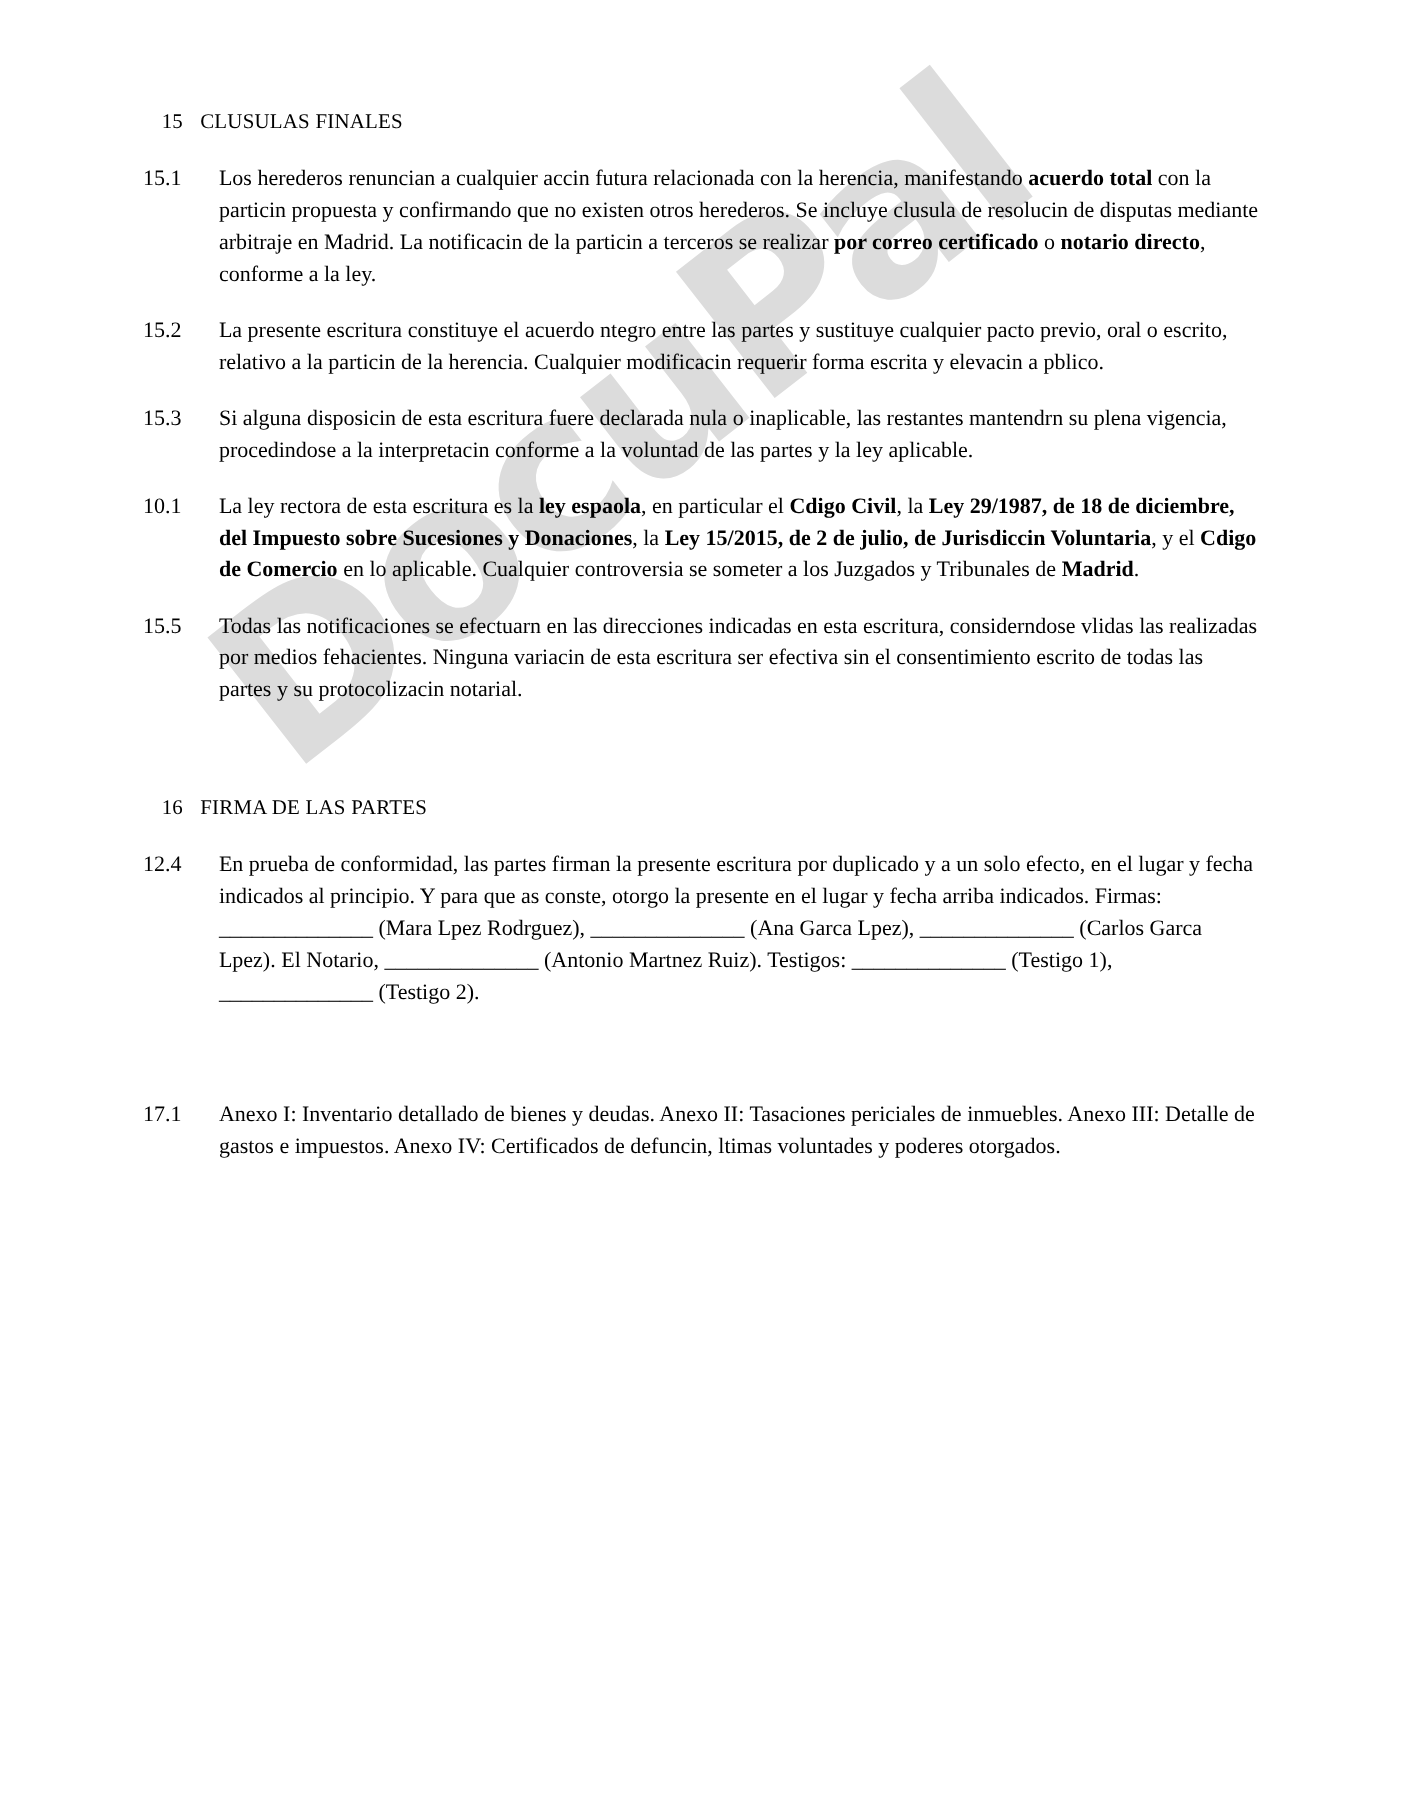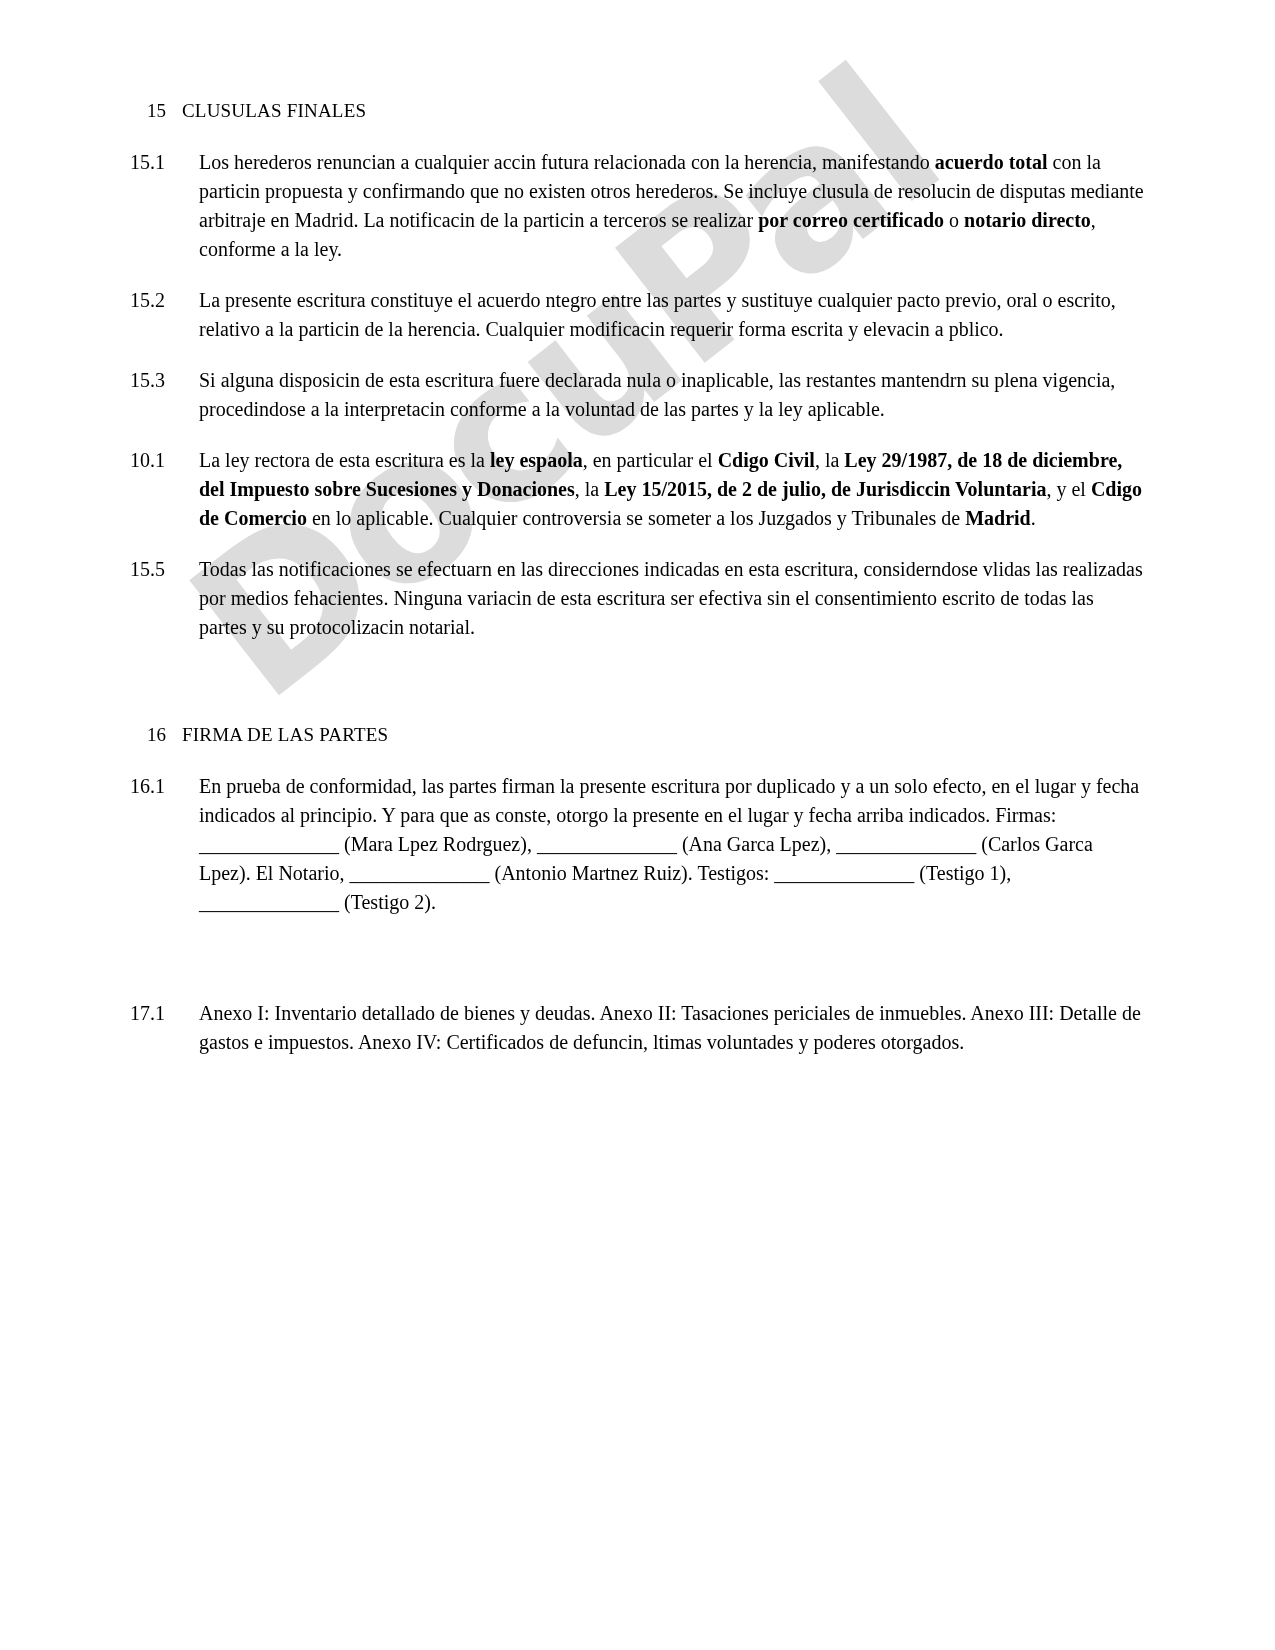--- a/index.html
+++ b/index.html
@@ -124,21 +124,21 @@
       <div class="clause">
         <span class="clause-num">15.5</span>
         <span class="clause-body"><span>Todas las notificaciones se efectuarn en las direcciones indicadas en esta escritura, considerndose vlidas las realizadas por medios fehacientes. Ninguna variacin de esta escritura ser efectiva sin el consentimiento escrito de todas las partes y su protocolizacin notarial.</span></span>
       </div>
       <div class="gap-large"></div>
       <div class="section-heading">
         <span class="sec-num">16</span>
         <span class="sec-title">FIRMA DE LAS PARTES</span>
       </div>
       <div class="clause">
-        <span class="clause-num">16.1</span>
+        <span class="clause-num">12.4</span>
         <span class="clause-body"><span>En prueba de conformidad, las partes firman la presente escritura por duplicado y a un solo efecto, en el lugar y fecha indicados al principio. Y para que as conste, otorgo la presente en el lugar y fecha arriba indicados. Firmas: ______________ (Mara Lpez Rodrguez), ______________ (Ana Garca Lpez), ______________ (Carlos Garca Lpez). El Notario, ______________ (Antonio Martnez Ruiz). Testigos: ______________ (Testigo 1), ______________ (Testigo 2).</span></span>
       </div>
       <div class="gap-large"></div>
       <div class="clause">
         <span class="clause-num">17.1</span>
         <span class="clause-body"><span>Anexo I: Inventario detallado de bienes y deudas. Anexo II: Tasaciones periciales de inmuebles. Anexo III: Detalle de gastos e impuestos. Anexo IV: Certificados de defuncin, ltimas voluntades y poderes otorgados.</span></span>
       </div>
     </div>
 
 </div>

